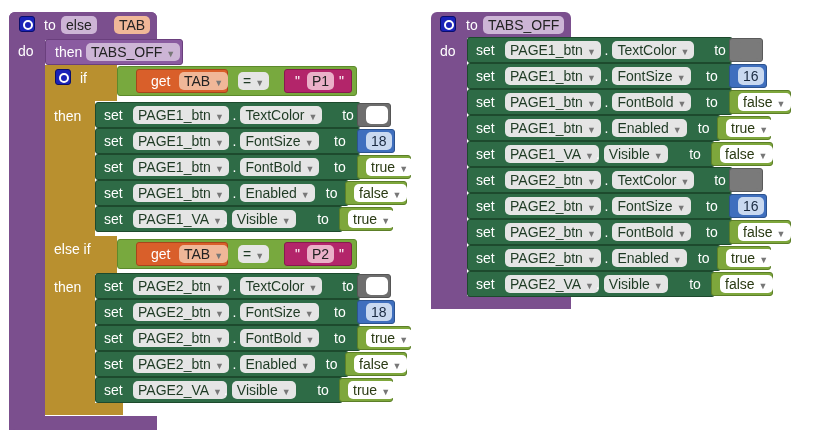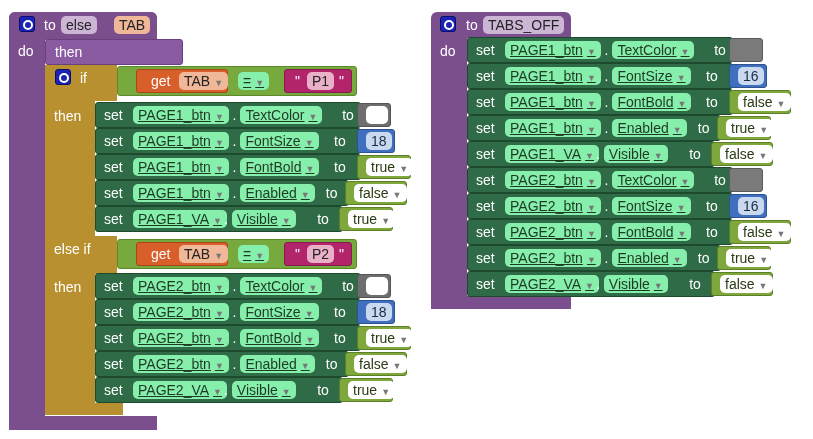--- a/index.html
+++ b/index.html
@@ -4,21 +4,21 @@
 <style>
   html, body { margin:0; padding:0; }
   body { width:813px; height:439px; background:#ffffff; position:relative; overflow:hidden;
          font-family:"Liberation Sans", sans-serif; font-size:14px; color:#fff; }
   .abs { position:absolute; box-sizing:border-box; }
   .proc { background:#7b4f8e; border-radius:6px 6px 0 0; }
   .txt { position:absolute; color:#fff; font-size:14px; line-height:18px; white-space:nowrap; }
   .field { position:absolute; height:18px; line-height:18px; border-radius:5px; padding:0 5px; font-size:14px; white-space:nowrap; box-sizing:border-box; }
   .f-purple { background:#cdb5d6; color:#222; }
   .f-orange { background:#f0b798; color:#222; }
-  .f-green { background:#86efac; color:#1e3a24;text-decoration:underline; }
+  .f-green { background:#e5e5e5; color:#1e3a24; }
   .f-bool { background:#ffffff; color:#2b3b14; }
   .f-num { background:#c9d9f0; color:#1a2a40; }
   .f-pink { background:#eab0c8; color:#222; }
   .arrow { font-size:9px; color:#777; margin-left:4px; }
   .gear { position:absolute; width:16px; height:16px; background:#1a22b8; border:1px solid #0a0e6a; border-radius:3px; box-sizing:border-box; }
   .gear::after { content:""; position:absolute; left:3px; top:3px; width:6px; height:6px; border:2px solid #fff; border-radius:50%; }
   .ifblk { background:#b9902f; }
   .setrow { position:absolute; height:26px; background:#2e6b46; border:1px solid #1d4a2d; box-sizing:border-box; border-radius:3px; }
   .valblk { position:absolute; height:24px; box-sizing:border-box; border-radius:3px; }
   .v-bool { background:#7ea73c; border:1px solid #5c7f28; }
@@ -39,20 +39,23 @@
 <div class="abs" style="left:45px;top:40px;width:112px;height:376px;background:#fff;"></div>
 
 <div class="gear" style="left:19px;top:16px;"></div>
 <span class="txt" style="left:44px;top:16px;">to</span>
 <span class="field f-purple" style="left:61px;top:16px;">else</span>
 <span class="field f-orange" style="left:114px;top:16px;">TAB</span>
 <span class="txt" style="left:18px;top:42px;">do</span>
 
 <div class="call" style="left:45px;top:39px;width:138px;height:26px;">
   <span class="txt" style="left:9px;top:3px;">then</span>
+  <span class="field f-purple" style="left:40px;top:3px;">
+    <span>TABS_OFF</span><span class="arrow">▼</span>
+  </span>
 </div>
 
 <div class="abs ifblk" style="left:45px;top:65px;width:50px;height:346px;"></div>
 <div class="abs ifblk" style="left:45px;top:65px;width:72px;height:36px;"></div>
 <div class="abs ifblk" style="left:45px;top:236px;width:72px;height:38px;"></div>
 <div class="abs ifblk" style="left:45px;top:403px;width:78px;height:12px;"></div>
 <div class="gear" style="left:55px;top:69px;"></div>
 <span class="txt" style="left:80px;top:69px;">if</span>
 <span class="txt" style="left:54px;top:107px;">then</span>
 <span class="txt" style="left:54px;top:240px;">else if</span>

